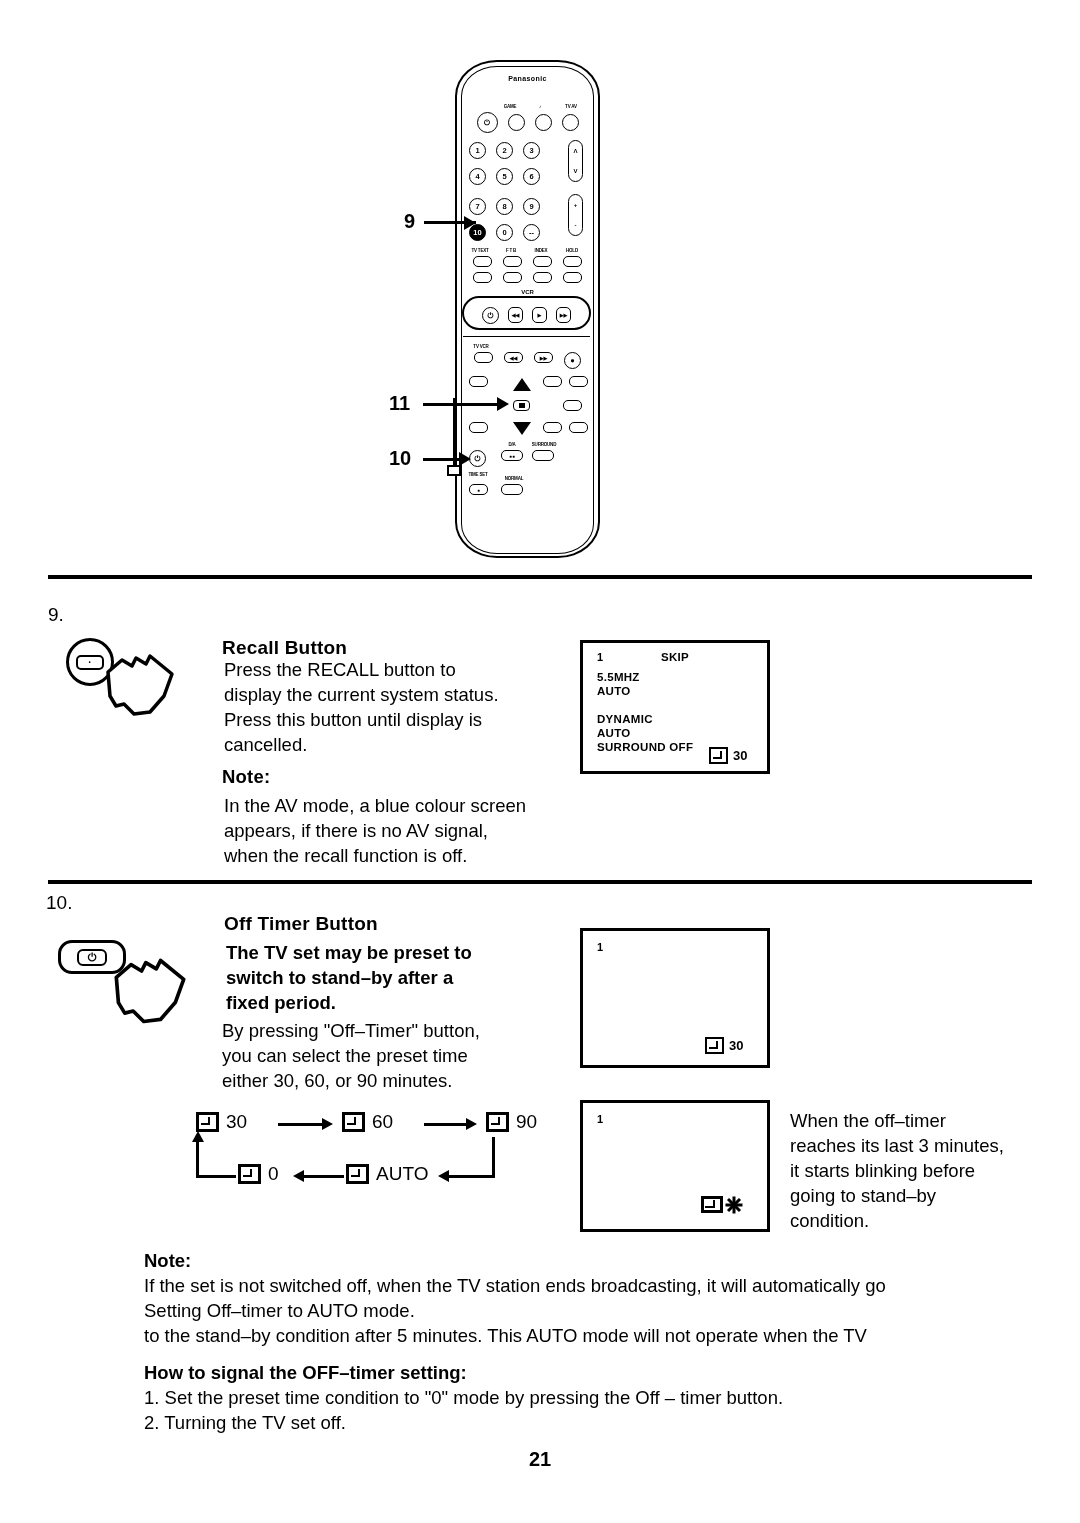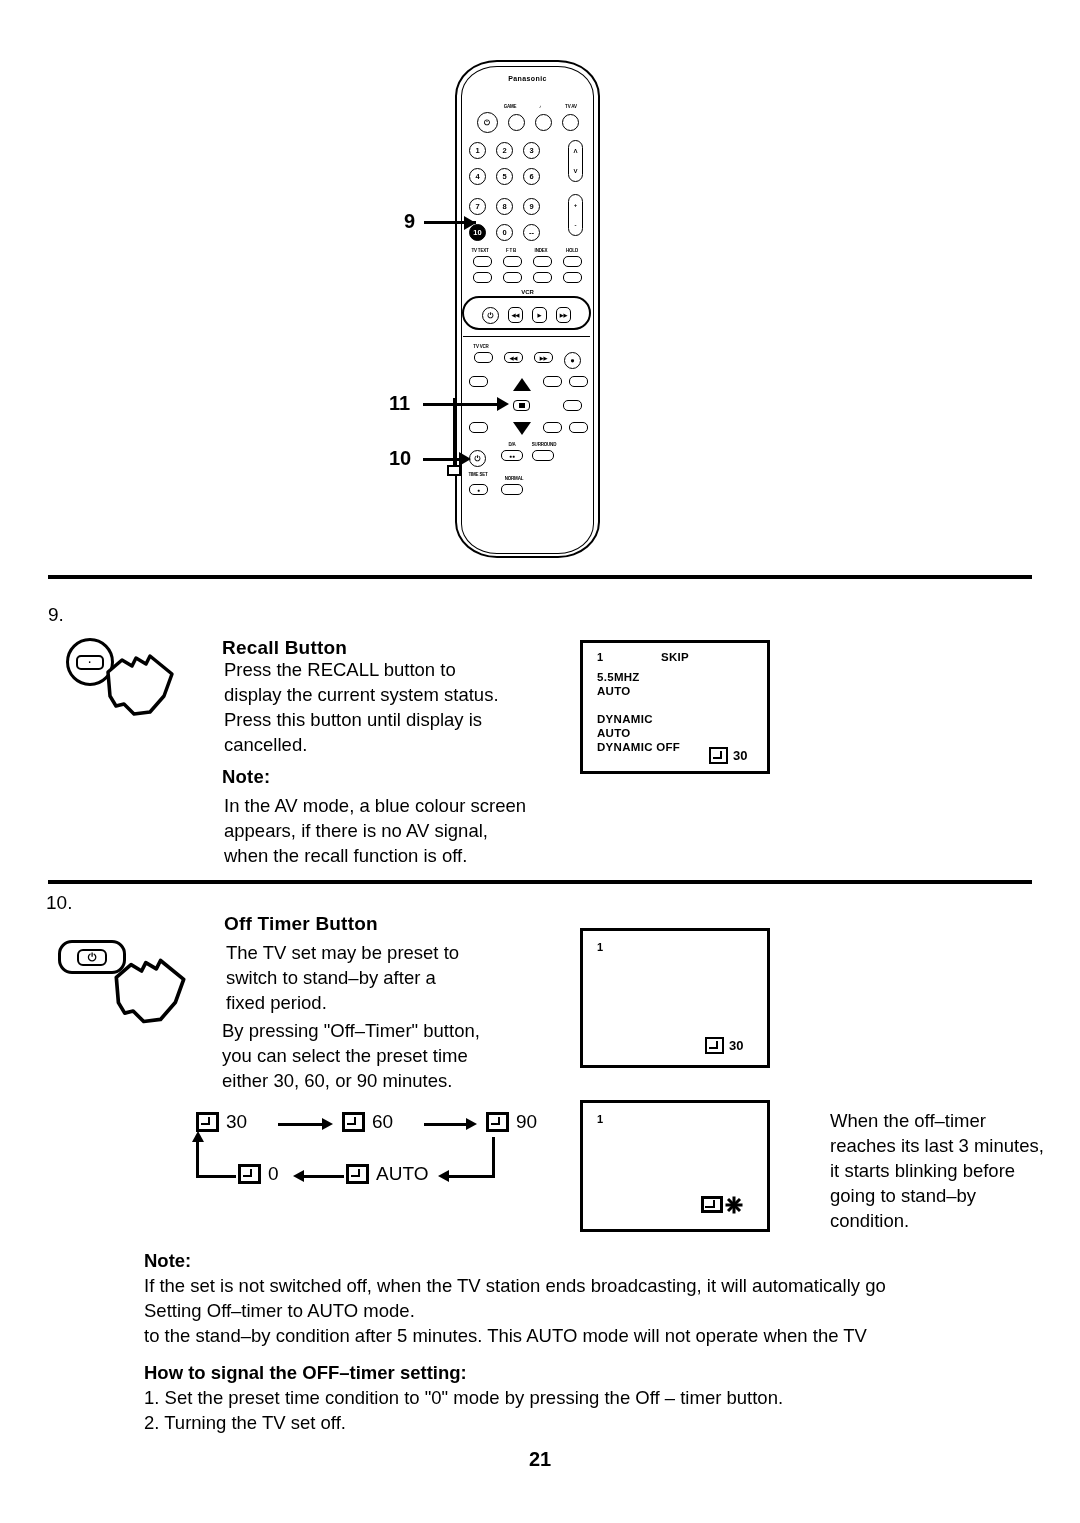--- a/index.html
+++ b/index.html
@@ -321,42 +321,42 @@
 appears, if there is no AV signal,
 when the recall function is off.</div>
 
   <div class="osd" style="left:580px;top:640px;width:190px;height:134px;">
     <div class="osd-ch" style="left:14px;top:8px;">1</div>
     <div class="osd-txt" style="left:78px;top:8px;">SKIP</div>
     <div class="osd-txt" style="left:14px;top:28px;">5.5MHZ</div>
     <div class="osd-txt" style="left:14px;top:42px;">AUTO</div>
     <div class="osd-txt" style="left:14px;top:70px;">DYNAMIC</div>
     <div class="osd-txt" style="left:14px;top:84px;">AUTO</div>
-    <div class="osd-txt" style="left:14px;top:98px;">DYNAMIC OFF</div>
+    <div class="osd-txt" style="left:14px;top:98px;">SURROUND OFF</div>
     <div class="tmr-row" style="left:126px;top:104px;">
       <span class="tmr"></span>
       <span>30</span>
     </div>
   </div>
 
   <div class="rule" style="top:880px;"></div>
 
   <div class="sec-num" style="left:46px;top:892px;text-align:right;">10.</div>
 
   <div class="press-ic" style="left:58px;top:940px;width:140px;height:90px;">
     <div class="press-pill" style="left:0;top:0;">
       <div class="pw">⏻</div>
     </div>
     <svg class="hand" style="left:52px;top:16px;" width="80" height="70" viewBox="0 0 76 66">
       <path d="M6 20 L20 8 L30 14 L34 6 L44 12 L48 4 L70 22 L62 44 L48 60 L32 62 L22 52 L14 54 L8 44 Z" fill="#fff" stroke="#000" stroke-width="3.5" stroke-linejoin="round"></path>
     </svg>
   </div>
 
   <div class="sec-title" style="left:224px;top:913px;">Off Timer Button</div>
-  <div class="body-txt" style="left:226px;top:940px;width:340px;">The TV set may be preset to
+  <div class="body-txt" style="left:226px;top:940px;width:340px;font-weight:bold;">The TV set may be preset to
 switch to stand–by after a
 fixed period.</div>
   <div class="body-txt" style="left:222px;top:1018px;width:350px;">By pressing "Off–Timer" button,
 you can select the preset time
 either 30, 60, or 90 minutes.</div>
 
   <div class="osd" style="left:580px;top:928px;width:190px;height:140px;">
     <div class="osd-ch" style="left:14px;top:10px;">1</div>
     <div class="tmr-row" style="left:122px;top:106px;">
       <span class="tmr"></span>
@@ -370,21 +370,21 @@
       <span class="blink-icon"></span>
       <span class="star">
         <i style="transform:translate(-50%,-50%) rotate(0deg);"></i>
         <i style="transform:translate(-50%,-50%) rotate(45deg);"></i>
         <i style="transform:translate(-50%,-50%) rotate(90deg);"></i>
         <i style="transform:translate(-50%,-50%) rotate(135deg);"></i>
       </span>
     </div>
   </div>
 
-  <div class="body-txt" style="left:830px;top:1108px;width:250px;">When the off–timer
+  <div class="body-txt" style="left:790px;top:1108px;width:250px;">When the off–timer
 reaches its last 3 minutes,
  it starts blinking before
 going to stand–by
 condition.</div>
 
   <div class="flow" style="left:190px;top:1105px;width:380px;height:120px;">
     <div class="flow-item" style="left:6px;top:6px;">
       <span class="tmr"></span>
       <span>30</span>
     </div>

